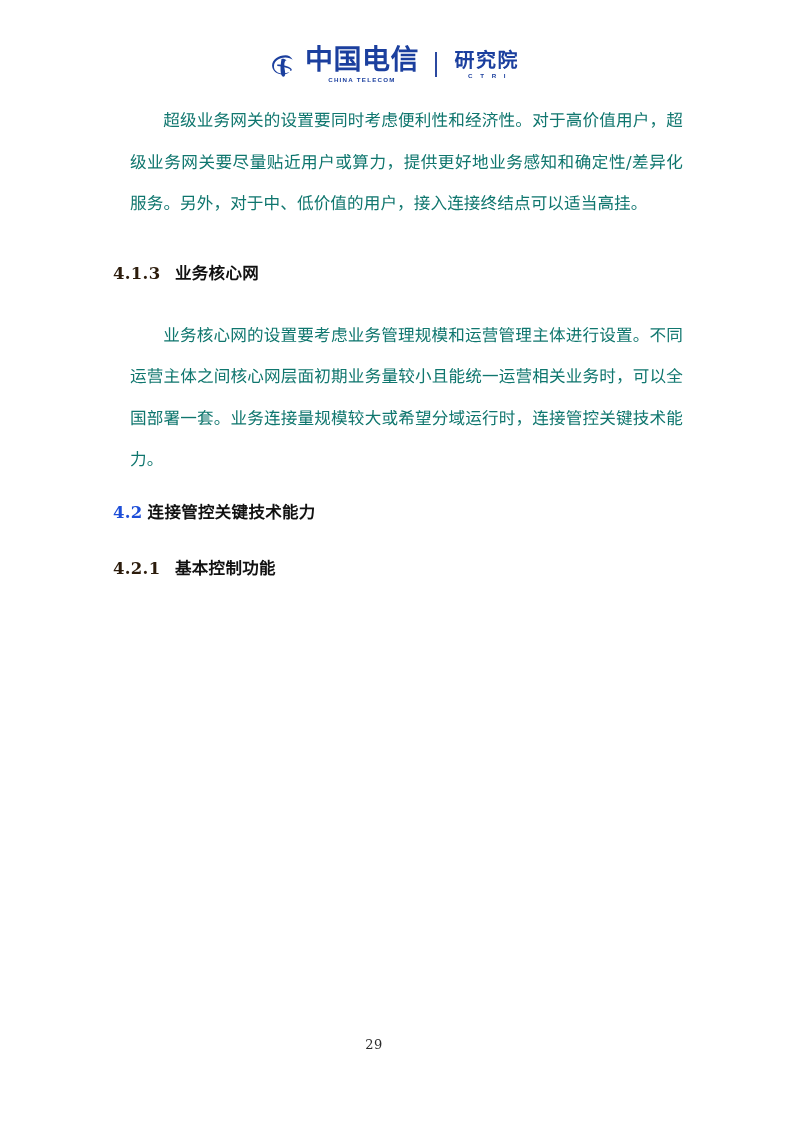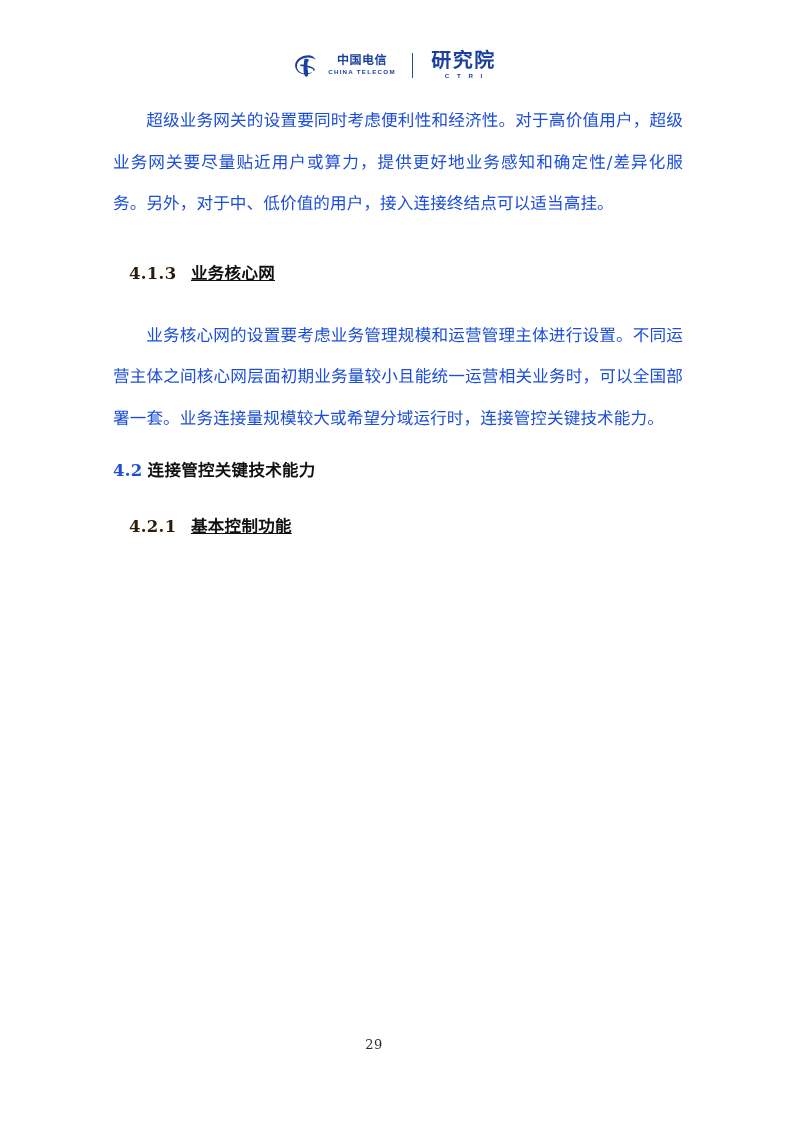--- a/index.html
+++ b/index.html
@@ -49,21 +49,21 @@
   }
   .logo-cn-block {
     display: flex;
     flex-direction: column;
     align-items: center;
     line-height: 1;
   }
   .logo-cn {
     font-family: "DejaVu Sans", "Liberation Sans", sans-serif;
     font-weight: 700;
-    font-size: 12px;
+    font-size: 28px;
     letter-spacing: 0.5px;
     color: #1b3f9e;
     white-space: nowrap;
   }
   .logo-en {
     font-family: "Liberation Sans", "DejaVu Sans", sans-serif;
     font-weight: 700;
     font-size: 6.2px;
     letter-spacing: 1.25px;
     color: #1b3f9e;
@@ -104,25 +104,25 @@
   }
 
   
   .content {
     position: absolute;
     top: 100px;
     left: 113px;
     width: 570px;
   }
   p.body-text {
-    margin: 0 0 6px 0;
+    margin: 0 0 6px 17px;
     font-family: "DejaVu Serif", "Liberation Serif", serif;
     font-size: 16.6px;
     line-height: 41.5px;
-    color: #1d4ed8;
+    color: #0f766e;
     text-align: justify;
     text-justify: inter-ideograph;
     text-indent: 2em;
     letter-spacing: 0.1px;
     word-break: break-all;
   }
   .bold-lead {
     font-weight: 700;
     font-family: "DejaVu Sans", "Liberation Sans", sans-serif;
     font-size: 16px;
@@ -138,28 +138,27 @@
     letter-spacing: 0.3px;
   }
   h3.sec2 .num {
     color: #1d4ed8;
     font-family: "DejaVu Serif", "Liberation Serif", serif;
     font-weight: 700;
     margin-right: 5px;
   }
 
   h4.sec3 {
-    margin: 26px 0 22px 16px;
+    margin: 26px 0 22px 0;
     font-family: "DejaVu Sans", "Liberation Sans", sans-serif;
     font-weight: 700;
     font-size: 16.5px;
     line-height: 30px;
     color: #111111;
     letter-spacing: 0.3px;
-    text-decoration: underline;
   }
   h4.sec3 .num {
     color: #2c1c0c;
     font-family: "DejaVu Serif", "Liberation Serif", serif;
     font-weight: 700;
     display: inline-block;
     min-width: 62px;
   }
 
   .para-gap-a { height: 2px; }

